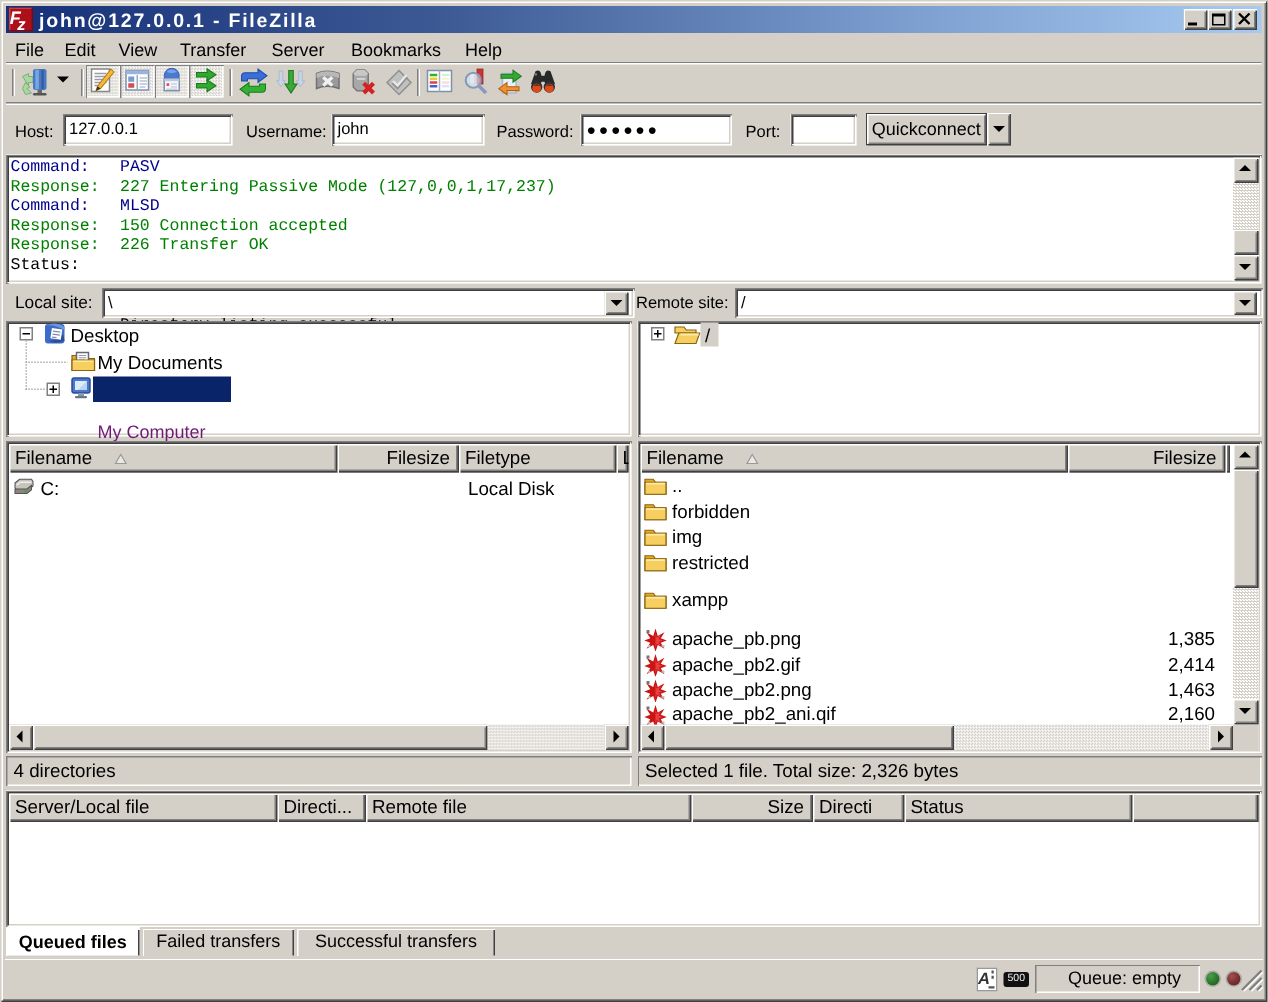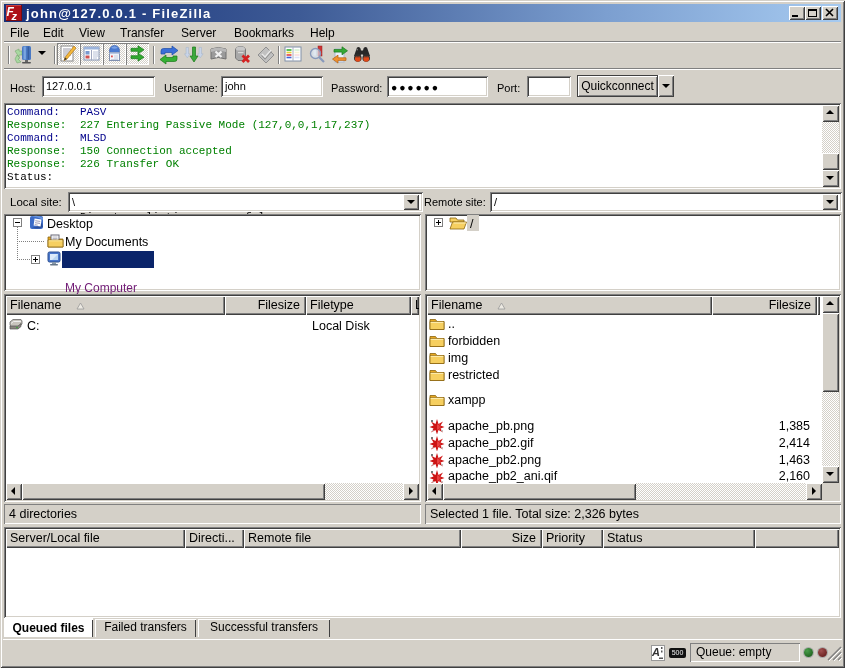--- a/index.html
+++ b/index.html
@@ -453,21 +453,21 @@
 
 <div class="abs sunkenthin" style="left:4px; top:504px; width:417px; height:20px; background:#d4d0c8; line-height:20px; padding-left:5px; font-size:12.5px;">4 directories</div>
 <div class="abs sunkenthin" style="left:425px; top:504px; width:416px; height:20px; background:#d4d0c8; line-height:20px; padding-left:5px; font-size:12.5px;">Selected 1 file. Total size: 2,326 bytes</div>
 
 <div class="abs sunken2" style="left:4px; top:527px; width:837px; height:91px;">
   <div class="abs" style="left:2px; top:2px; right:2px; height:19px;" id="qhdr">
     <div class="hdrcell" style="left:0px; width:179px;">Server/Local file</div>
     <div class="hdrcell" style="left:179px; width:59px;">Directi...</div>
     <div class="hdrcell" style="left:238px; width:217px;">Remote file</div>
     <div class="hdrcell" style="left:455px; width:81px; text-align:right; padding-right:6px;">Size</div>
-    <div class="hdrcell" style="left:536px; width:61px;">Priority</div>
+    <div class="hdrcell" style="left:536px; width:61px;">Directi</div>
     <div class="hdrcell" style="left:597px; width:152px;">Status</div>
     <div class="hdrcell" style="left:749px; width:84px;"></div>
   </div>
 </div>
 
 <div class="abs" style="left:4px; top:618px; width:837px; height:19px;">
   <div class="abs" style="left:0; top:0; width:89px; height:19px; background:#fff; box-shadow: inset 1px 1px 0 #fff, inset -1px 0 0 #404040; border-top:1px solid #fff; font-weight:bold; text-align:center; line-height:18px;">Queued files</div>
   <div class="abs" style="left:91px; top:1px; width:101px; height:18px; background:#d4d0c8; box-shadow: inset 1px 1px 0 #fff, inset -1px 0 0 #404040; text-align:center; line-height:17px;">Failed transfers</div>
   <div class="abs" style="left:194px; top:1px; width:132px; height:18px; background:#d4d0c8; box-shadow: inset 1px 1px 0 #fff, inset -1px 0 0 #404040; text-align:center; line-height:17px;">Successful transfers</div>
 </div>
@@ -475,21 +475,21 @@
 <div class="abs" style="left:3px; top:639px; width:839px; height:26px; box-shadow: inset 0 1px 0 #fff;">
   <div class="abs" style="left:648px; top:6px; width:14px; height:16px; background:#fff; border:1px solid #999;">
     <svg width="12" height="14" viewBox="0 0 12 14">
       <text x="0" y="10" font-family="Liberation Sans" font-weight="bold" font-size="11" fill="#333" font-style="italic">A</text>
       <rect x="9" y="1" width="1.5" height="2" fill="#555"></rect>
         <rect x="9" y="4.5" width="1.5" height="2" fill="#555"></rect>
       <rect x="7" y="11.5" width="4" height="1.5" fill="#555"></rect>
     </svg>
   </div>
   <div class="abs" style="left:666px; top:9px; width:17px; height:10px; background:#111; border-radius:2px; color:#eee; font-size:7px; text-align:center; line-height:10px;">500</div>
-  <div class="abs sunkenthin" style="left:687px; top:4px; width:110px; height:19px; line-height:19px; padding-left:6px;">Queue: empty</div>
+  <div class="abs sunkenthin" style="left:687px; top:4px; width:110px; height:19px; line-height:19px; padding-left:22px;">Queue: empty</div>
   <div class="abs" style="left:801px; top:9px; width:9px; height:9px; border-radius:50%; background:radial-gradient(circle at 35% 30%, #4a9e4a, #145214); box-shadow:0 0 0 1px #aaa;"></div>
   <div class="abs" style="left:815px; top:9px; width:9px; height:9px; border-radius:50%; background:radial-gradient(circle at 35% 30%, #a05050, #5a1414); box-shadow:0 0 0 1px #aaa;"></div>
   <svg class="abs" style="left:824px; top:7px;" width="15" height="15" viewBox="0 0 15 15">
     <path d="M14 1 L1 14" stroke="#808080" stroke-width="1.5"></path>
     <path d="M15 2 L2 15" stroke="#fff" stroke-width="1"></path>
     <path d="M14 6 L6 14" stroke="#808080" stroke-width="1.5"></path>
     <path d="M15 7 L7 15" stroke="#fff" stroke-width="1"></path>
     <path d="M14 11 L11 14" stroke="#808080" stroke-width="1.5"></path>
     <path d="M15 12 L12 15" stroke="#fff" stroke-width="1"></path>
   </svg>

